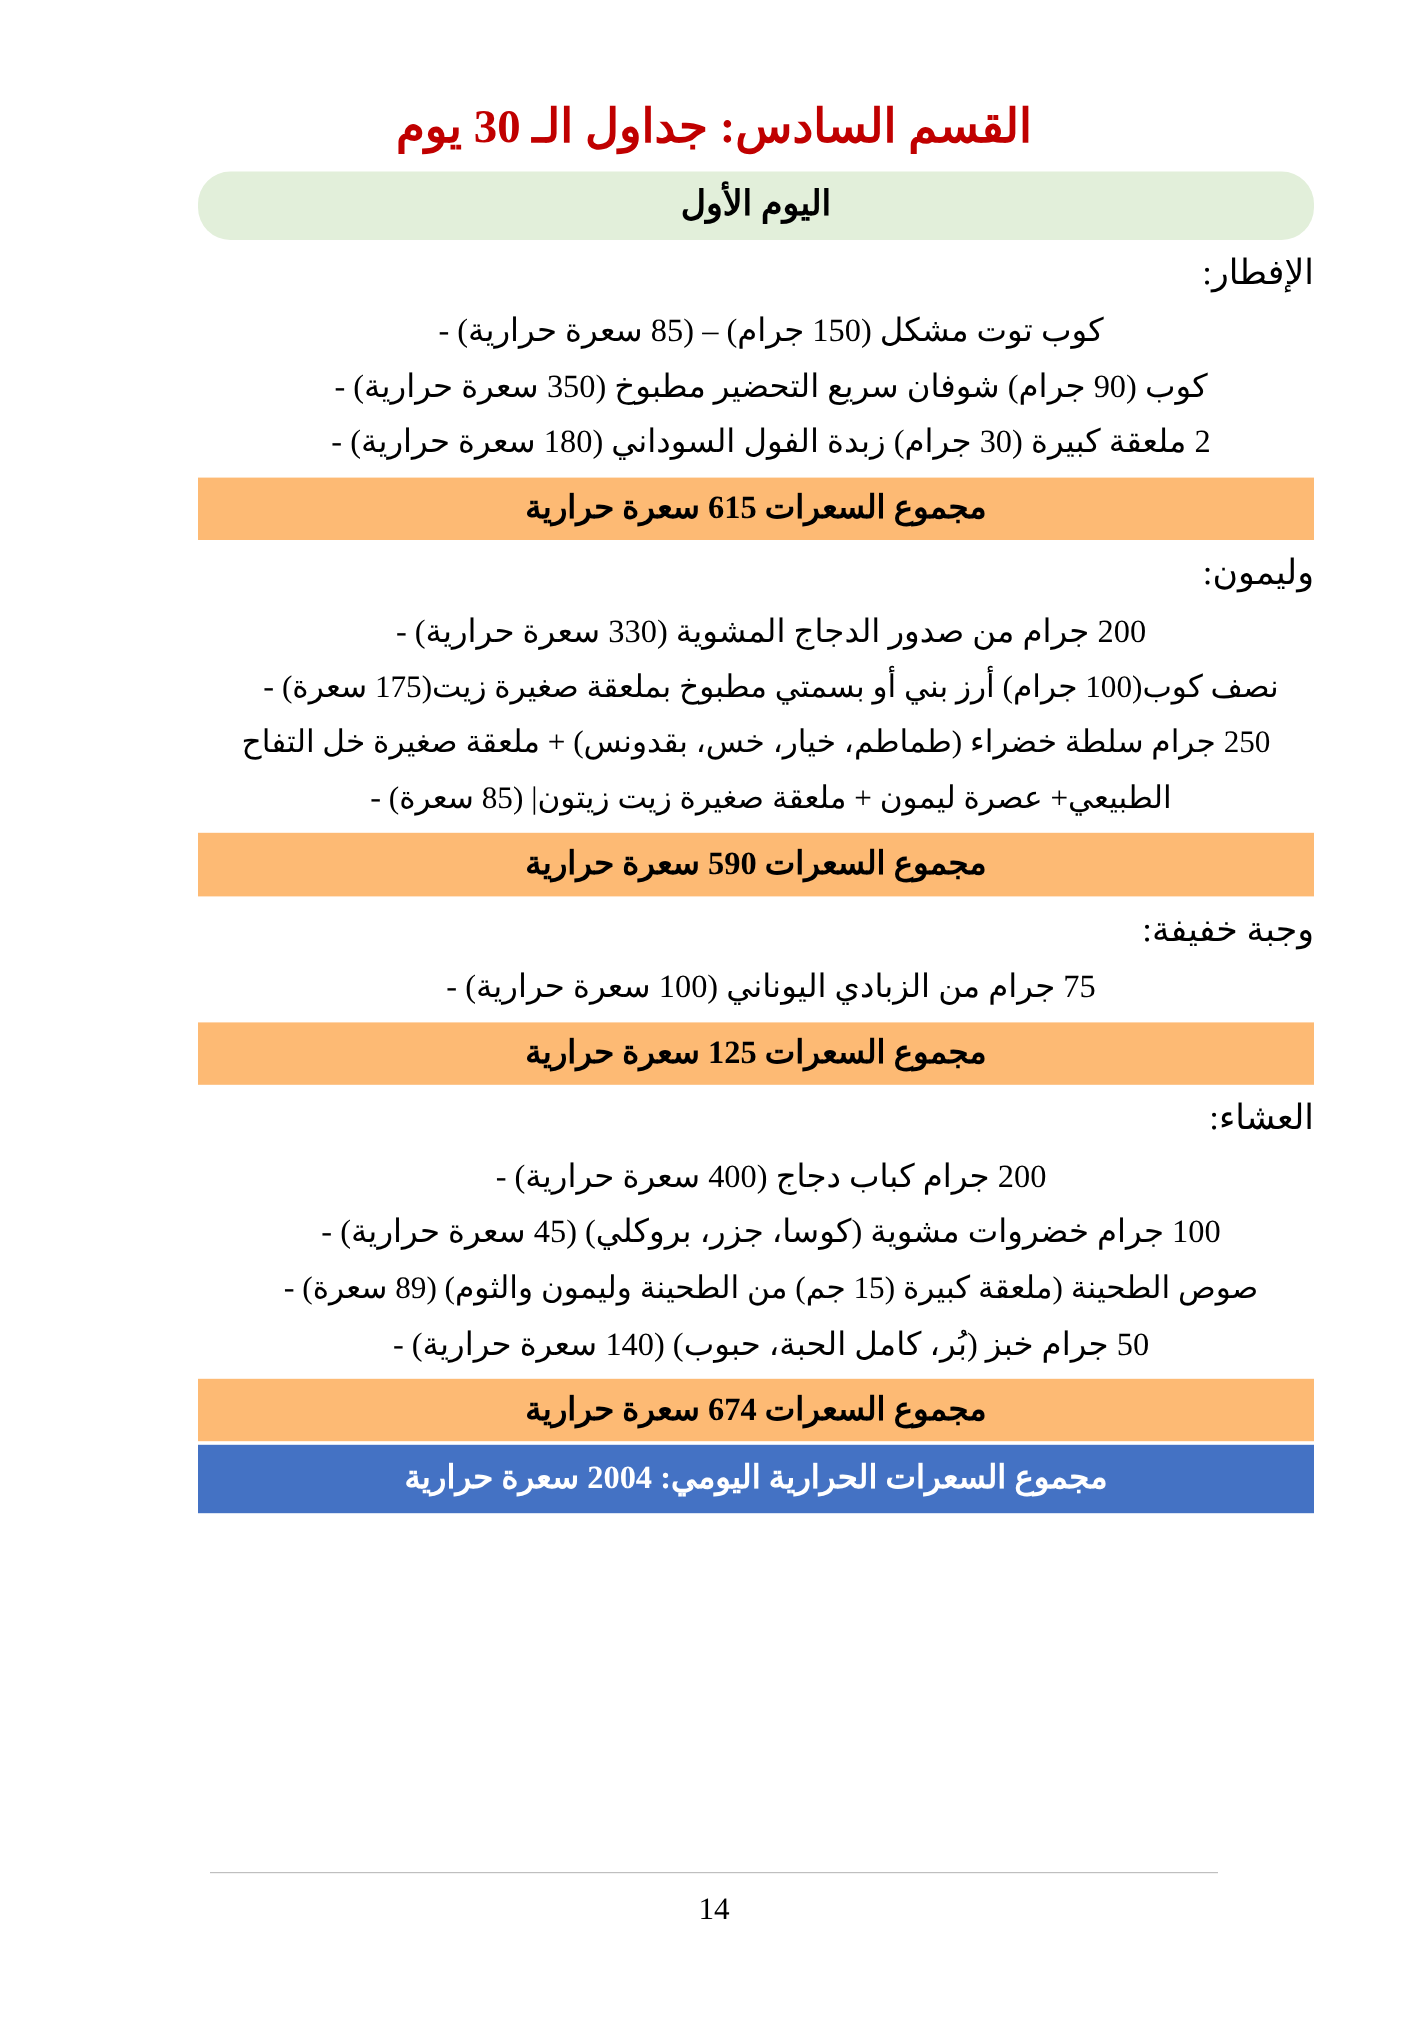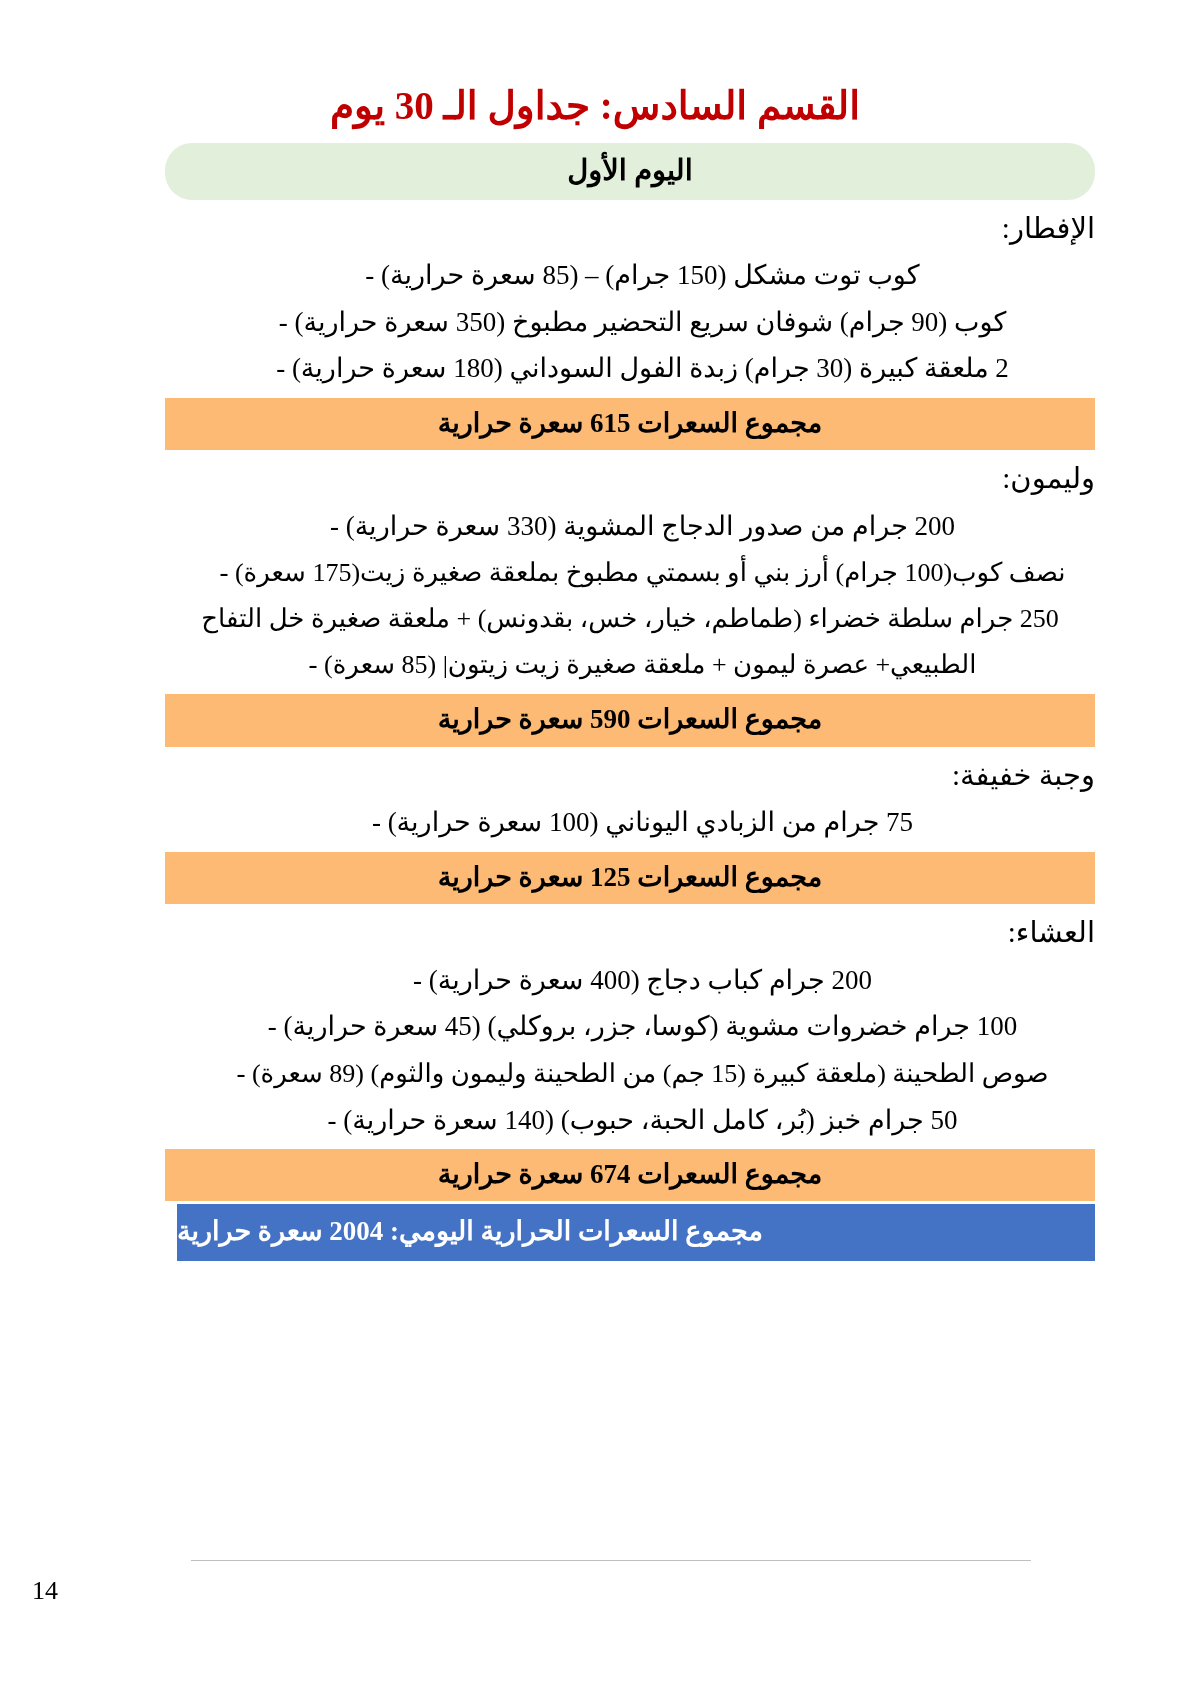--- a/index.html
+++ b/index.html
@@ -100,36 +100,35 @@
     font-size: 27px;
     line-height: 1.5;
     padding: 5px 0 7px 0;
     margin: 2px 0 0 0;
   }
 
   
   .total-bar {
     background: #4472C4;
     color: #FFFFFF;
-    text-align: left;
+    text-align: center;
     font-weight: bold;
     font-size: 27px;
     line-height: 1.5;
     padding: 7px 0 9px 0;
-    margin: 3px 0 0 12px;
+    margin: 3px 0 0 0;
   }
 
   
   .footer {
     position: absolute;
     left: 0;
     right: 0;
     bottom: 74px;
-    text-align: left;
-    padding-left: 32px;
+    text-align: center;
   }
   .footer .rule {
     width: 840px;
     height: 1px;
     background: #BFBFBF;
     margin: 0 auto 14px auto;
   }
   .footer .page-num {
     font-size: 26px;
     line-height: 1.2;

